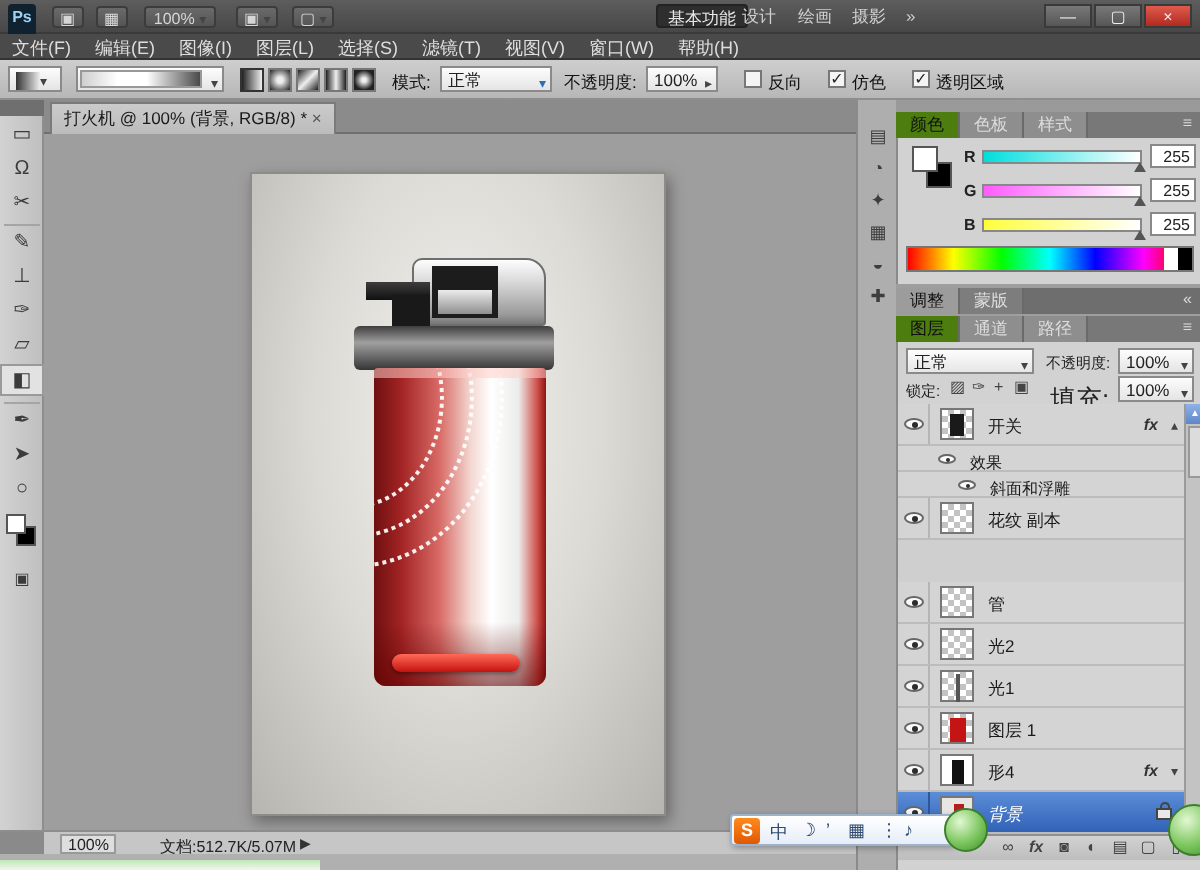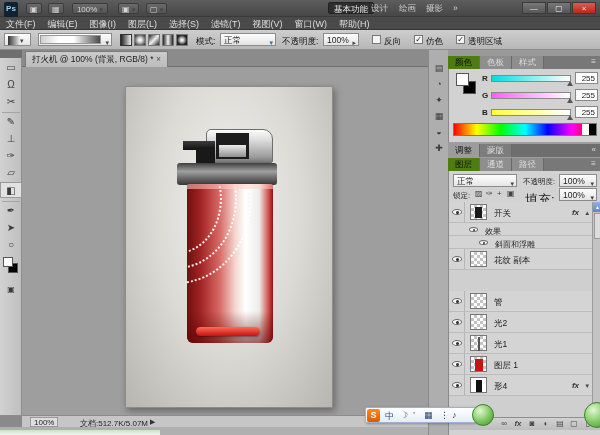--- a/index.html
+++ b/index.html
@@ -326,20 +326,30 @@
             <span class="eye" style="top:7px;"></span>
           </div>
         <div class="thumb" style="background:#fff;">
             <span style="position:absolute;left:5px;top:2px;width:6px;height:12px;background:#111;"></span>
           </div>
         <div class="lname">形4</div>
         <div class="fxb">fx</div>
         <div class="rowcaret">▾</div>
       </div>
 
+      <div class="lrow lsel" style="top:194px;height:21px;">
+        <div class="eyecell" style="border-right-color:#2d569c;">
+            <span class="eye" style="top:7px;"></span>
+          </div>
+        <div class="thumb" style="background:#e8e6e2;">
+            <span style="position:absolute;left:6px;top:3px;width:5px;height:10px;background:#b02020;"></span>
+          </div>
+        <div class="lname" style="font-style:italic;">背景</div>
+        <span class="lock"></span>
+      </div>
     </div>
 
     <div style="position:absolute;left:0;top:246px;width:152px;height:13px;background:linear-gradient(180deg,#d2d2d2,#bdbdbd);border-top:1px solid #8f8f8f;text-align:right;padding-right:6px;">
       <span class="pbar-ic">∞</span><span class="pbar-ic" style="font-style:italic;font-weight:bold;">fx</span><span class="pbar-ic">◙</span><span class="pbar-ic">◐</span><span class="pbar-ic">▤</span><span class="pbar-ic">▢</span><span class="pbar-ic">▯</span>
     </div>
   </div>
 
   <div class="sogou">
     <div class="sogou-logo">S</div>
     <span class="sogou-ic" style="left:19px;">中</span>

